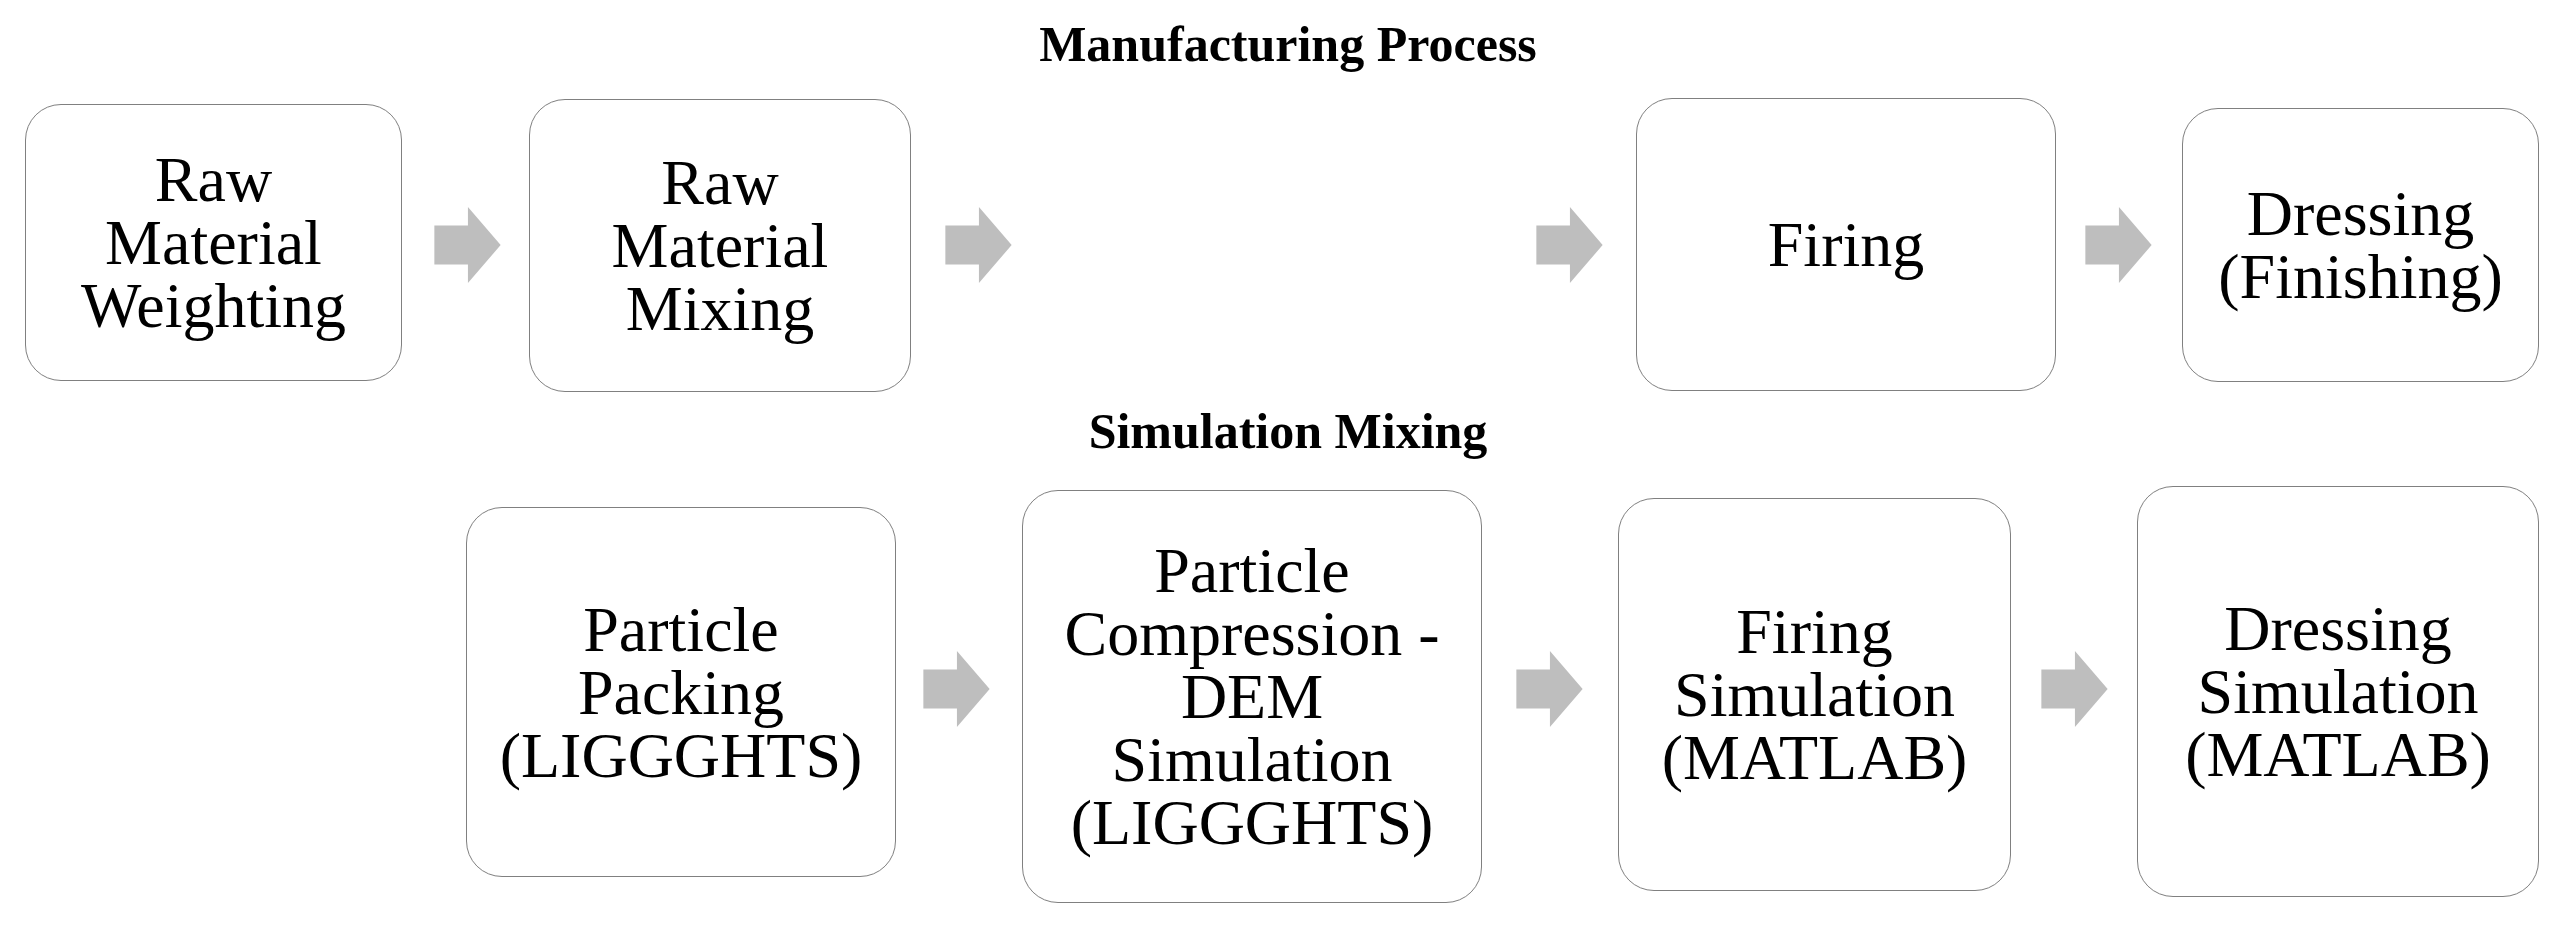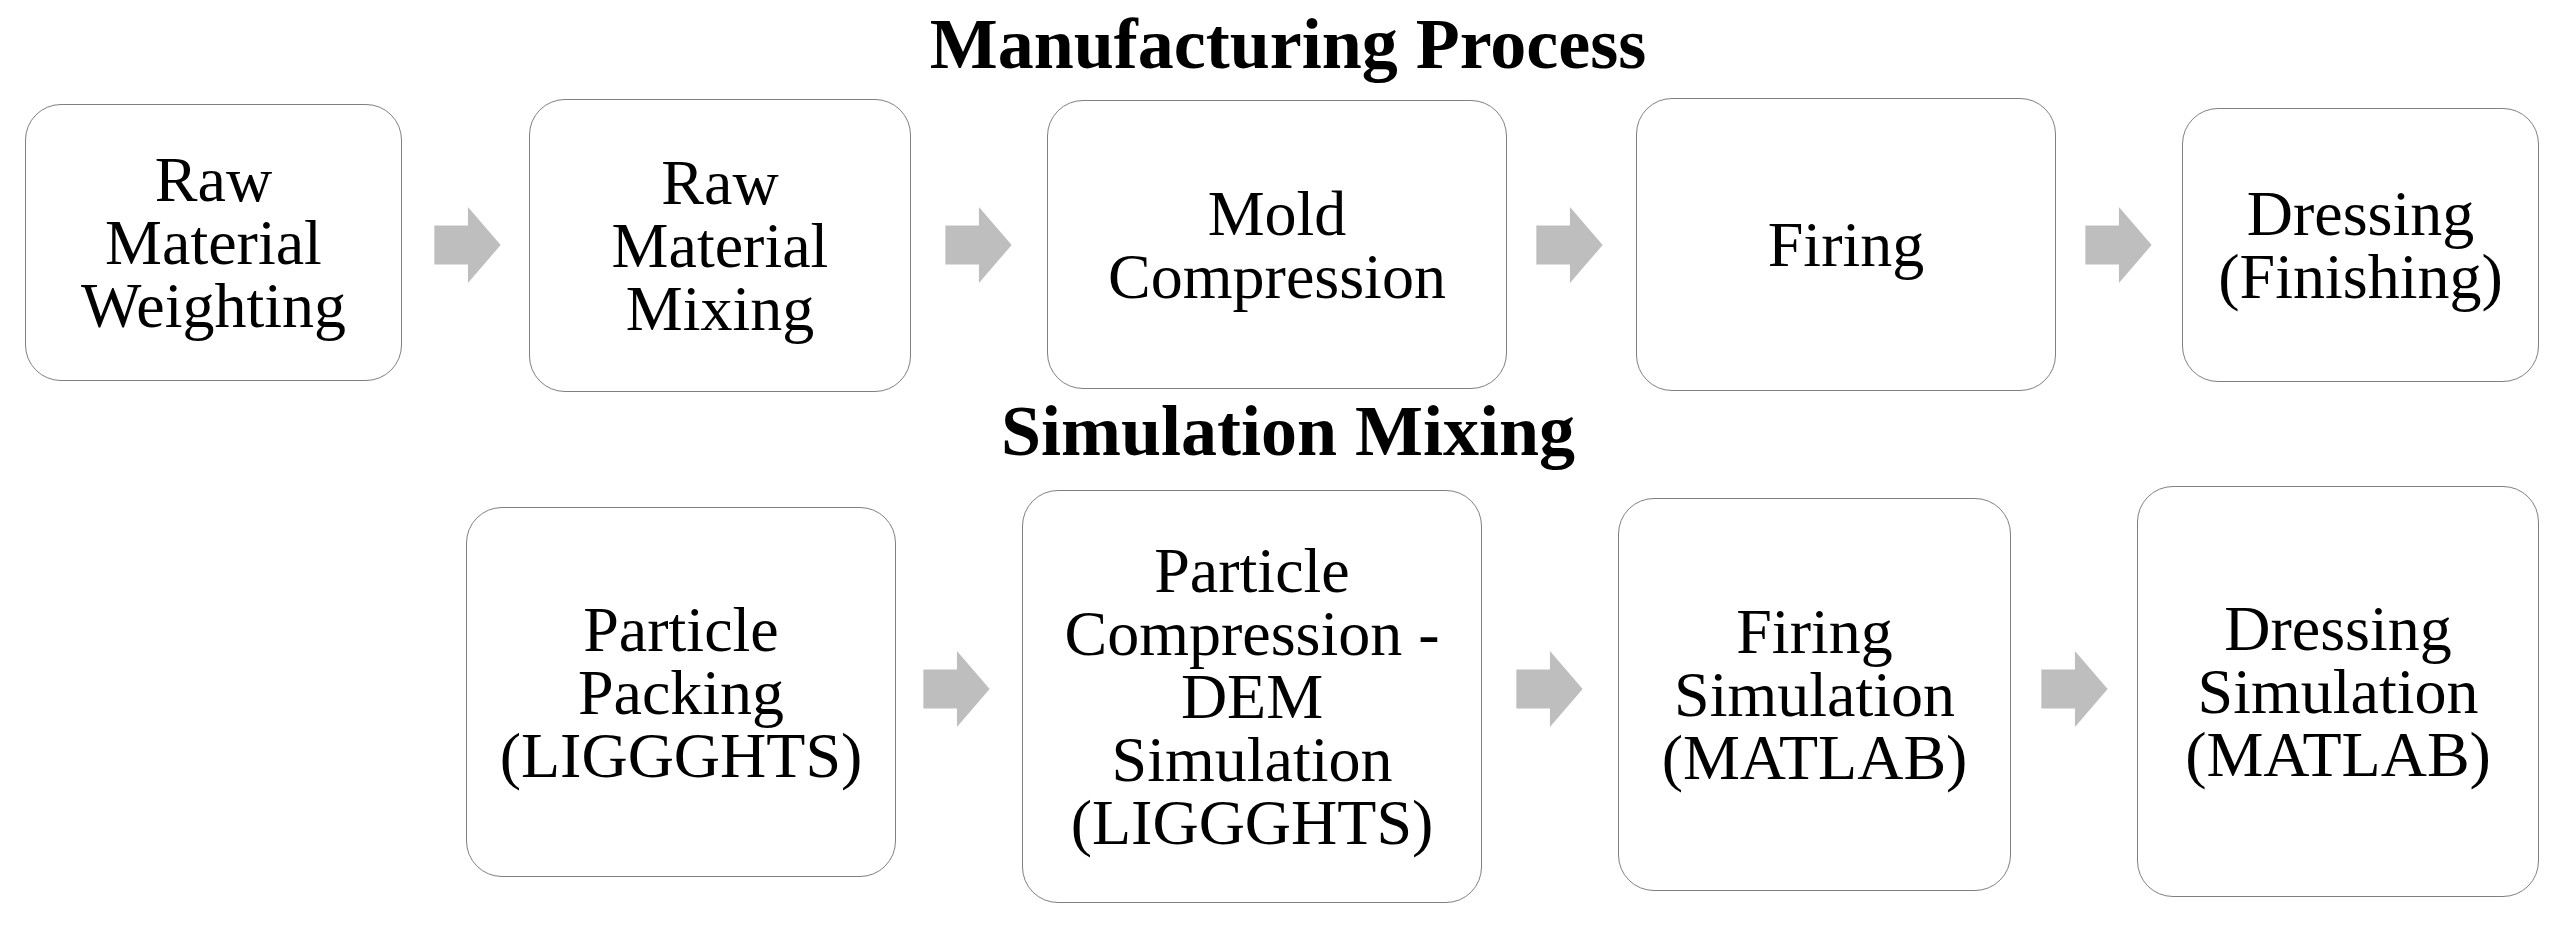--- a/index.html
+++ b/index.html
@@ -14,21 +14,21 @@
     background: #ffffff;
     font-family: "Liberation Serif", "DejaVu Serif", serif;
     color: #000000;
     overflow: hidden;
   }
   .section-title {
     position: absolute;
     left: 0;
     width: 100%;
     text-align: center;
-    font-size: 72px;
+    font-size: 50px;
     line-height: 71px;
     font-weight: bold;
     color: #000000;
     white-space: nowrap;
   }
   .flow-box {
     position: absolute;
     box-sizing: border-box;
     background: #ffffff;
     border: 1.8px solid #808080;
@@ -64,23 +64,20 @@
   <div class="section-title" style="top: 396px;">Simulation Mixing</div>
 
   <div class="flow-box" style="left: 25px;   top: 104px; width: 377px; height: 277px;">
     <div class="box-label">Raw<br>Material<br>Weighting</div>
   </div>
 
   <div class="flow-box" style="left: 529px;  top: 99px; width: 382px; height: 293px;">
     <div class="box-label">Raw<br>Material<br>Mixing</div>
   </div>
 
-  <div class="flow-box" style="left: 1047px; top: 100px; width: 460px; height: 289px;">
-    <div class="box-label">Mold<br>Compression</div>
-  </div>
 
   <div class="flow-box" style="left: 1636px; top: 98px; width: 420px; height: 293px;">
     <div class="box-label">Firing</div>
   </div>
 
   <div class="flow-box" style="left: 2182px; top: 108px; width: 357px; height: 274px;">
     <div class="box-label">Dressing<br>(Finishing)</div>
   </div>
 
   <div class="flow-arrow" style="left: 434px;  top: 207px;">

